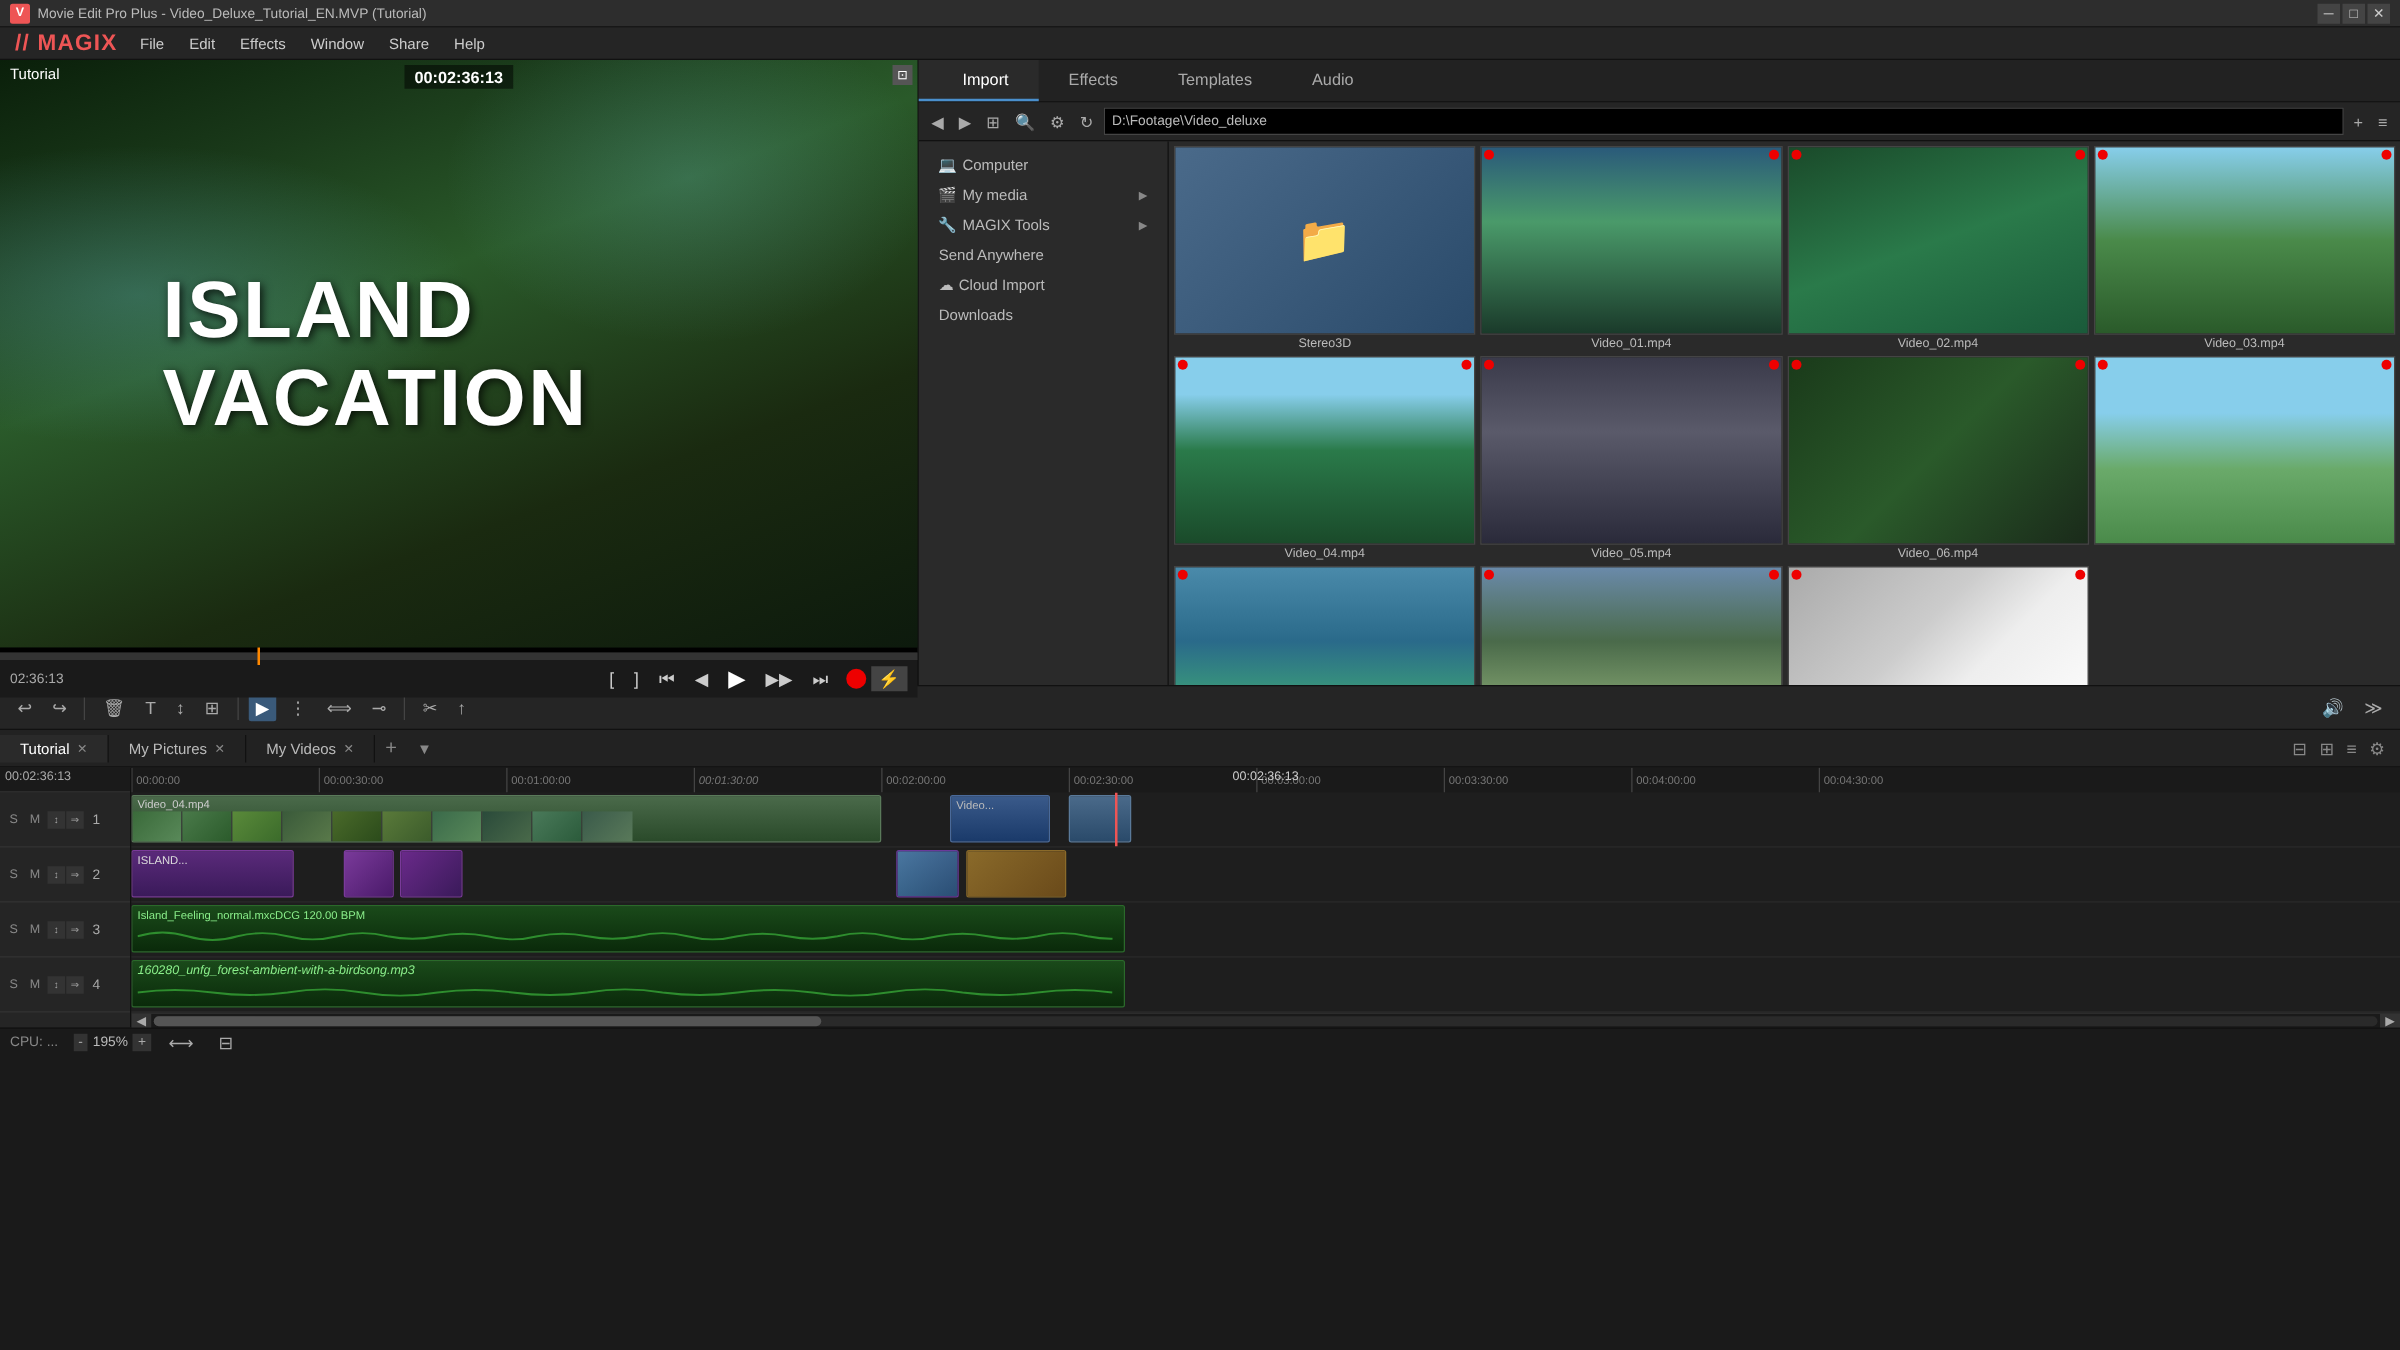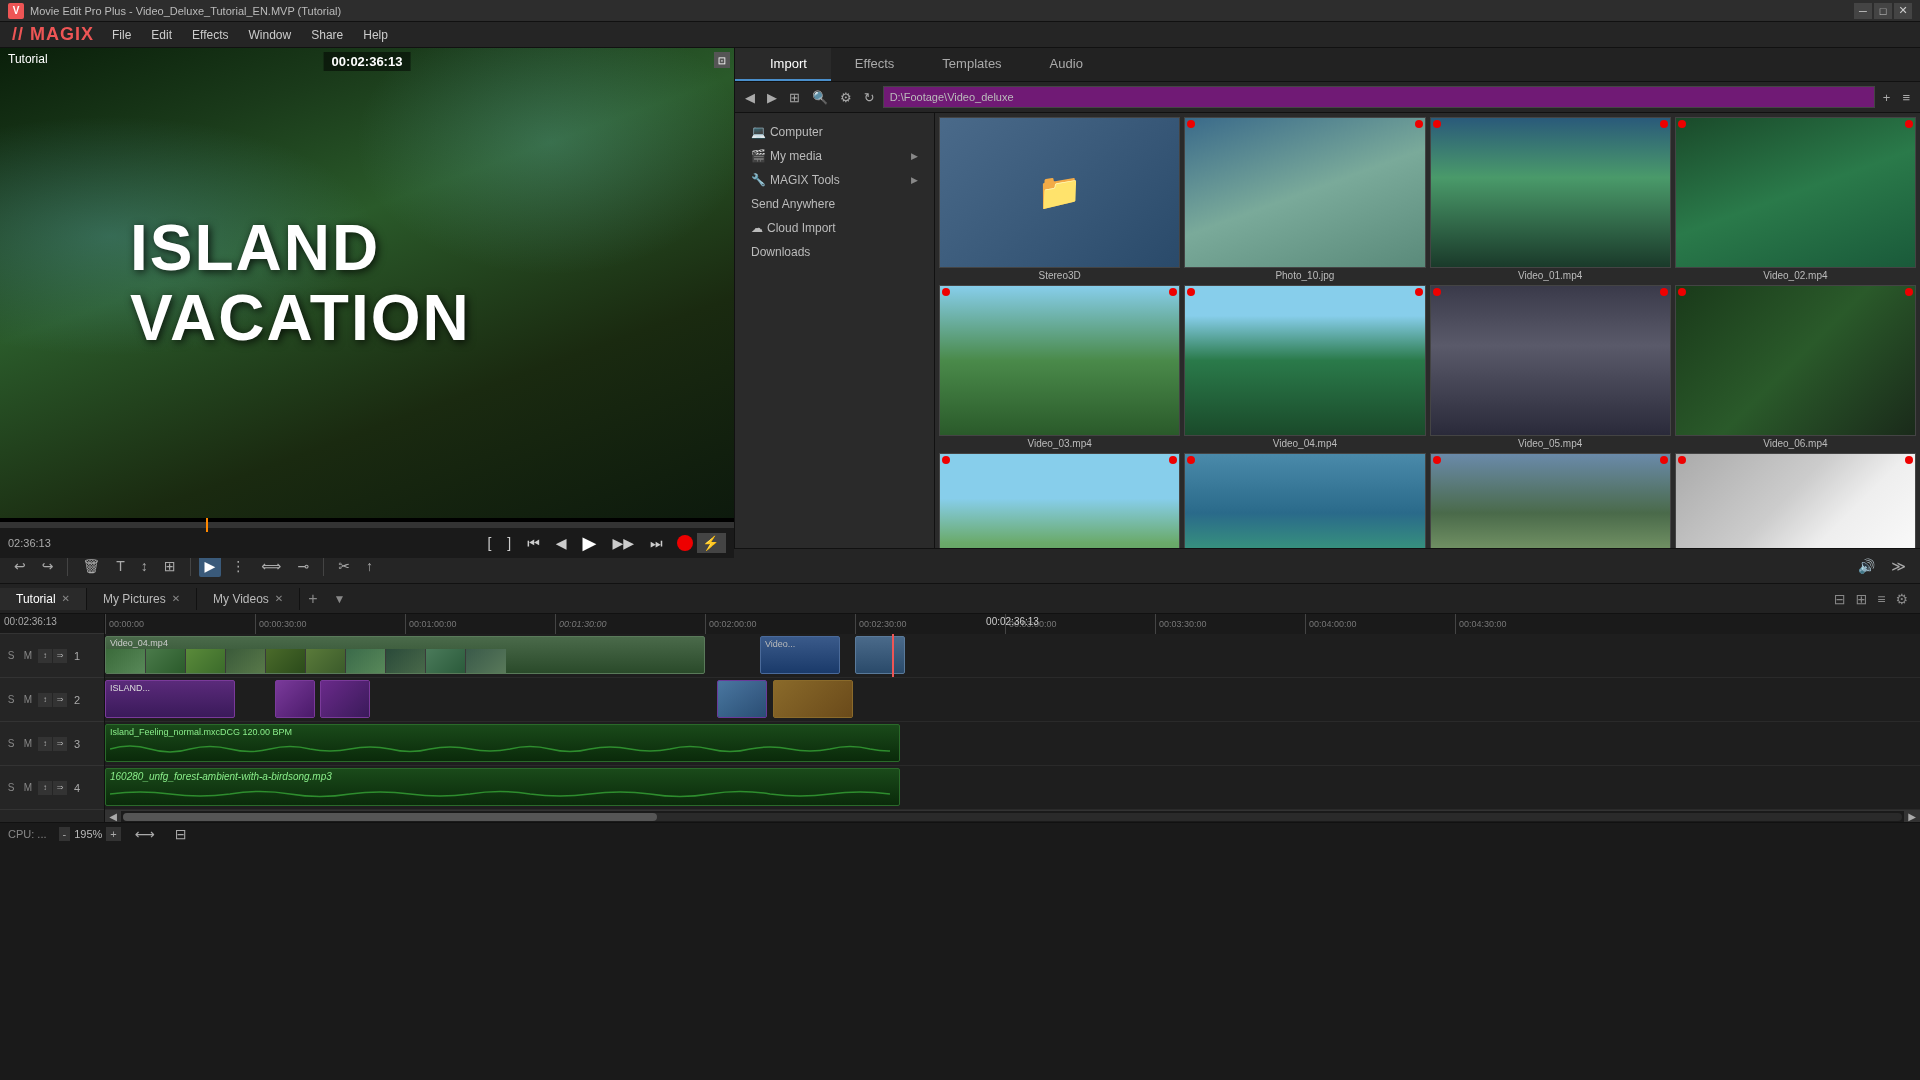--- a/index.html
+++ b/index.html
@@ -41,21 +41,21 @@
     #thunder-btn { background: #444; border: none; color: #ff0; cursor: pointer; padding: 2px 6px; font-size: 14px; margin-left: auto; }
 
     
     #right-sidebar { flex: 1; background: #2a2a2a; display: flex; flex-direction: column; border-left: 1px solid #111; }
     #sidebar-tabs { display: flex; background: #222; border-bottom: 1px solid #111; }
     .sidebar-tab { padding: 8px 24px; cursor: pointer; font-size: 13px; color: #aaa; border-bottom: 2px solid transparent; }
     .sidebar-tab.active { color: #fff; border-bottom: 2px solid #4a8fcc; background: #2a2a2a; padding-left: 35px; }
 
     #sidebar-toolbar { display: flex; align-items: center; padding: 4px 6px; background: #252525; border-bottom: 1px solid #111; gap: 4px; }
     .sidebar-tool-btn { background: none; border: none; color: #aaa; cursor: pointer; padding: 2px 4px; font-size: 13px; }
-    #sidebar-path { flex: 1; background: #701a75; border: 1px solid #444; color: #bbb; font-size: 11px; padding: 2px 6px; height: 22px; }
+    #sidebar-path { flex: 1; background: #000000; border: 1px solid #444; color: #bbb; font-size: 11px; padding: 2px 6px; height: 22px; }
     #nav-tree { width: 200px; padding: 8px; border-right: 1px solid #111; display: flex; flex-direction: column; gap: 2px; }
     .nav-item { padding: 4px 8px; cursor: pointer; color: #bbb; font-size: 12px; display: flex; align-items: center; gap: 4px; border-radius: 2px; }
     .nav-item.has-arrow::after { content: '▶'; font-size: 9px; margin-left: auto; color: #888; }
 
     #media-grid { flex: 1; padding: 4px; overflow-y: auto; display: grid; grid-template-columns: repeat(4, 1fr); gap: 4px; align-content: start; }
     .media-item { display: flex; flex-direction: column; align-items: center; cursor: pointer; }
     .media-thumb { width: 100%; aspect-ratio: 16/10; background: #333; position: relative; overflow: hidden; border: 1px solid #444; }
     .media-thumb .red-dot { position: absolute; top: 2px; left: 2px; width: 8px; height: 8px; background: #e00; border-radius: 50%; }
     .media-thumb .red-dot-tr { position: absolute; top: 2px; right: 2px; width: 8px; height: 8px; background: #e00; border-radius: 50%; }
     .media-thumb-inner { width: 100%; height: 100%; }
@@ -232,29 +232,20 @@
       </div>
       <div id="media-grid">
 
         <div class="media-item">
           <div class="media-thumb" style="">
               <div class="thumb-blue-folder media-thumb-inner">
                 <div class="folder-icon">📁</div>
               </div>
             </div>
           <div class="media-label">Stereo3D</div>
-        </div>
-        <div class="media-item">
-          <div class="media-thumb">
-              <div class="thumb-photo media-thumb-inner">
-                <div class="red-dot"></div>
-                <div class="red-dot-tr"></div>
-              </div>
-            </div>
-          <div class="media-label">Photo_10.jpg</div>
         </div>
         <div class="media-item">
           <div class="media-thumb">
               <div class="thumb-waterfall media-thumb-inner">
                 <div class="red-dot"></div>
                 <div class="red-dot-tr"></div>
               </div>
             </div>
           <div class="media-label">Video_01.mp4</div>
         </div>

